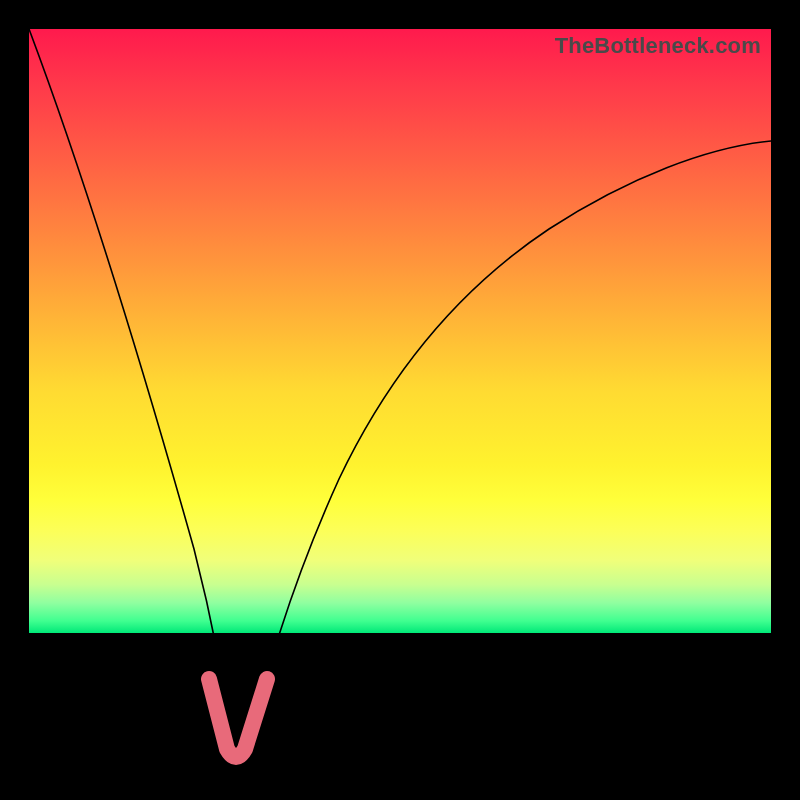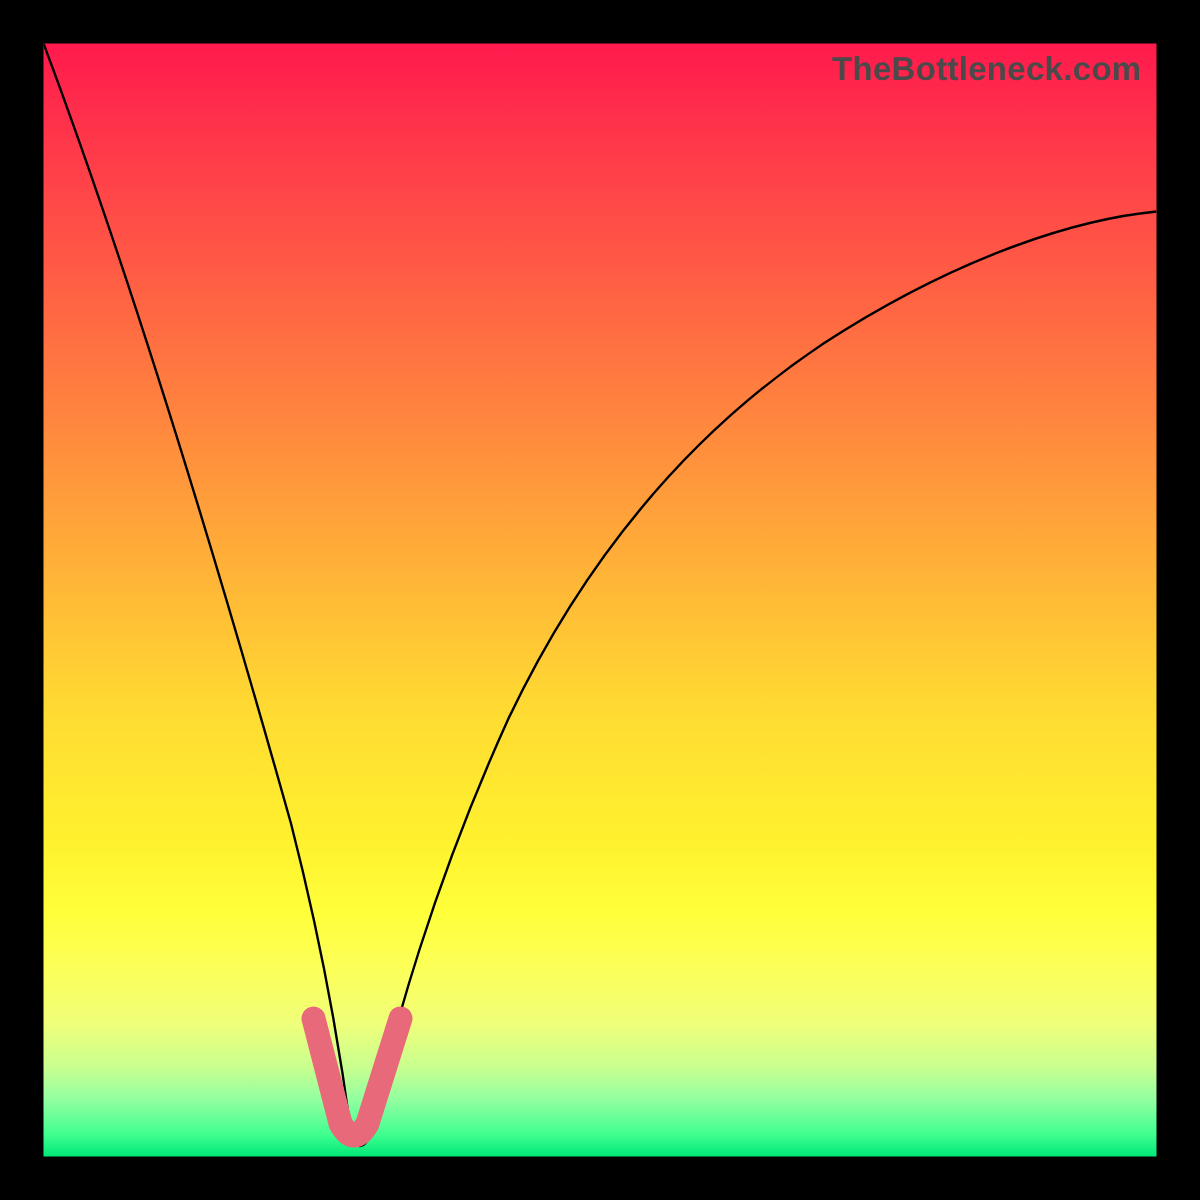--- a/index.html
+++ b/index.html
@@ -9,21 +9,21 @@
     height: 800px;
     background: #000;
     overflow: hidden;
     font-family: Arial, Helvetica, sans-serif;
   }
   .frame {
     position: absolute;
     left: 29px;
     top: 29px;
     width: 742px;
-    height: 742px;
+    height: 604px;
     background: linear-gradient(to bottom,
       #ff1a4d 0%,
       #ff3b4a 10%,
       #ff5a45 20%,
       #ff7a40 30%,
       #ff9a3b 40%,
       #ffbb36 50%,
       #ffdb32 60%,
       #fff22e 72%,
       #ffff3a 78%,

